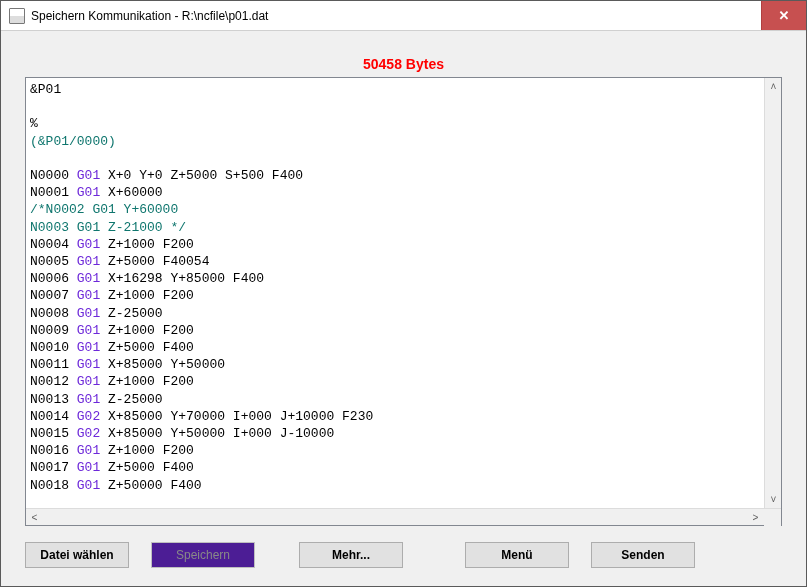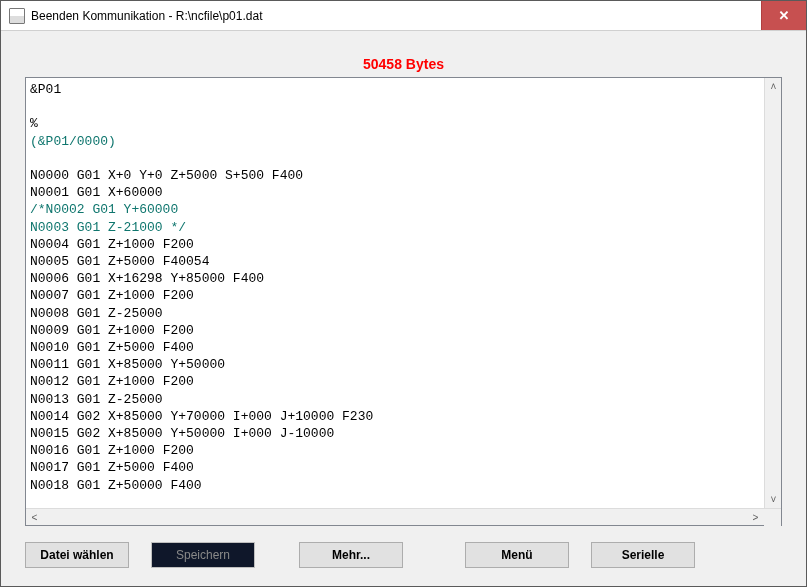--- a/index.html
+++ b/index.html
@@ -80,21 +80,21 @@
   .editor {
     flex: 1;
     padding: 3px 4px 0 4px;
     font-family: Liberation Mono, monospace;
     font-size: 13px;
     line-height: 17.2px;
     white-space: pre;
     overflow: hidden;
     color: #000;
   }
-  .editor .g  { color: #000000; }
+  .editor .g  { color: #6d28d9; }
   .editor .cm { color: #0f766e; }
   .vscroll {
     width: 17px;
     background: #f0f0f0;
     border-left: 1px solid #dcdcdc;
     display: flex;
     flex-direction: column;
     user-select: none;
   }
   .vscroll .arrow, .hscroll .arrow {
@@ -128,35 +128,35 @@
     font-family: "Segoe UI", Tahoma, Arial, sans-serif;
     font-size: 12px;
     background: #e1e1e1;
     border: 1px solid #adadad;
     cursor: pointer;
     text-align: center;
   }
   .btn.bold { font-weight: bold; }
   .btn.disabled {
     color: #888;
-    background: #0f172a;
+    background: #4c1d95;
     border-color: #bfbfbf;
     cursor: default;
   }
   .gap-small { width: 22px; }
   .gap-big   { flex: 1; max-width: 62px; }
 </style>
 </head>
 <body>
 
 <div class="window">
 
   <div class="titlebar">
     <div class="sysicon"></div>
-    <div class="title-text">Beenden Kommunikation - R:\ncfile\p01.dat</div>
+    <div class="title-text">Speichern Kommunikation - R:\ncfile\p01.dat</div>
     <div class="close-btn">
       <span>✕</span>
     </div>
   </div>
 
   <div class="client">
 
     <div class="bytes-label">50458 Bytes</div>
 
     <div class="editor-frame">
@@ -179,17 +179,17 @@
     <div class="button-row">
       <button class="btn bold">Datei wählen</button>
       <div class="gap-small"></div>
       <button class="btn disabled">Speichern</button>
       <div class="gap-small"></div>
       <div class="gap-small"></div>
       <button class="btn bold">Mehr...</button>
       <div class="gap-big"></div>
       <button class="btn bold">Menü</button>
       <div class="gap-small"></div>
-      <button class="btn bold">Serielle</button>
+      <button class="btn bold">Senden</button>
     </div>
 
   </div>
 </div>
 
 </body></html>

